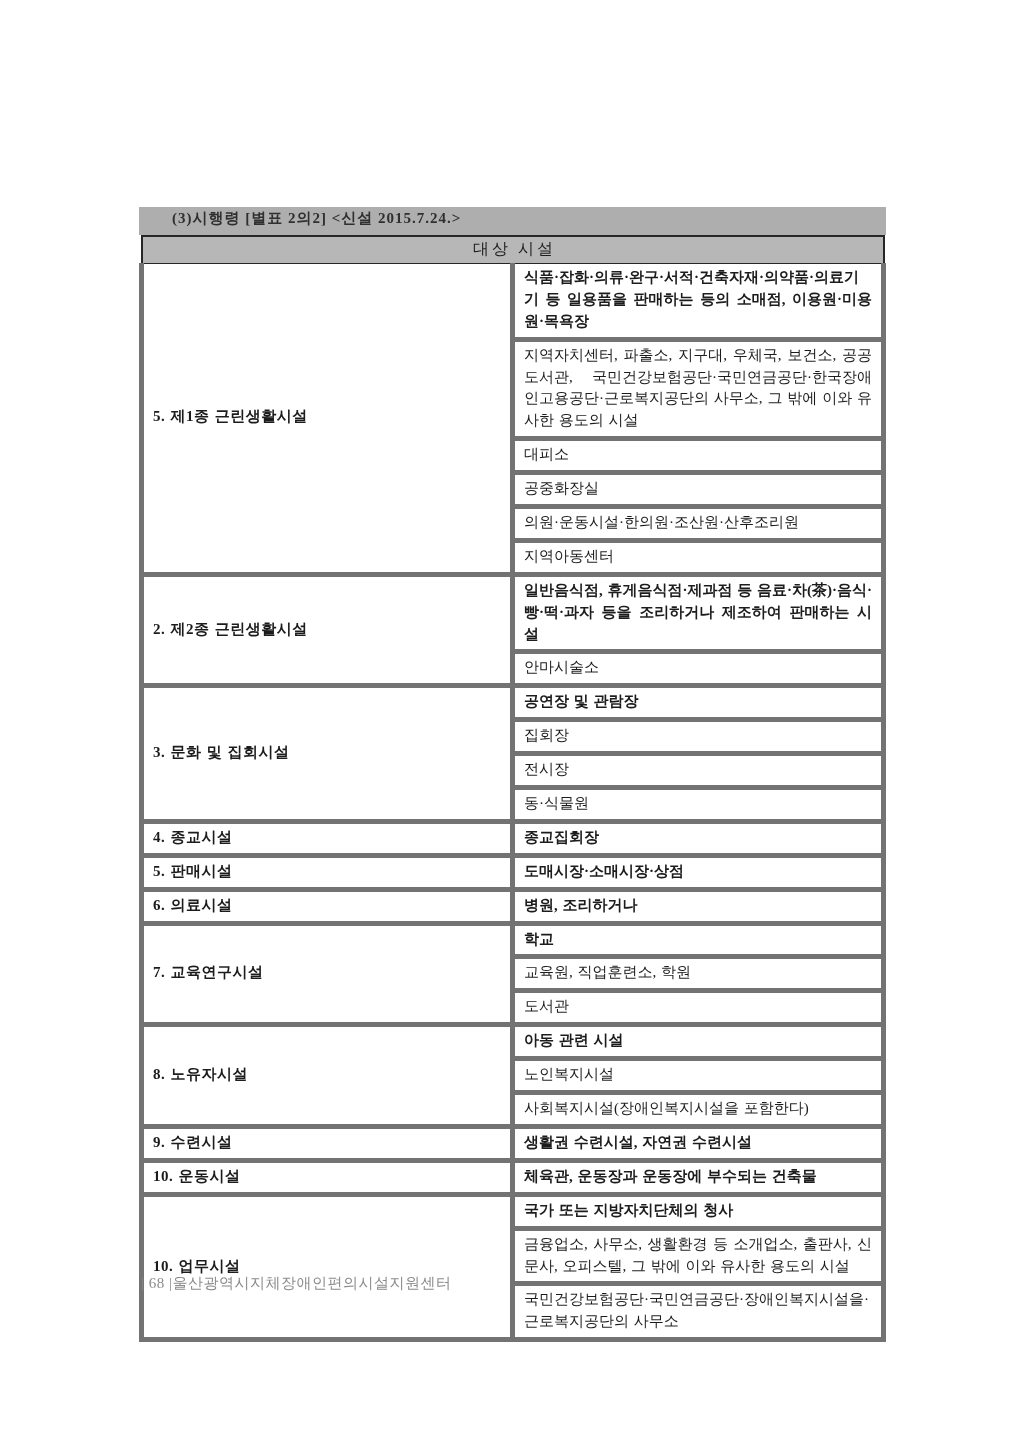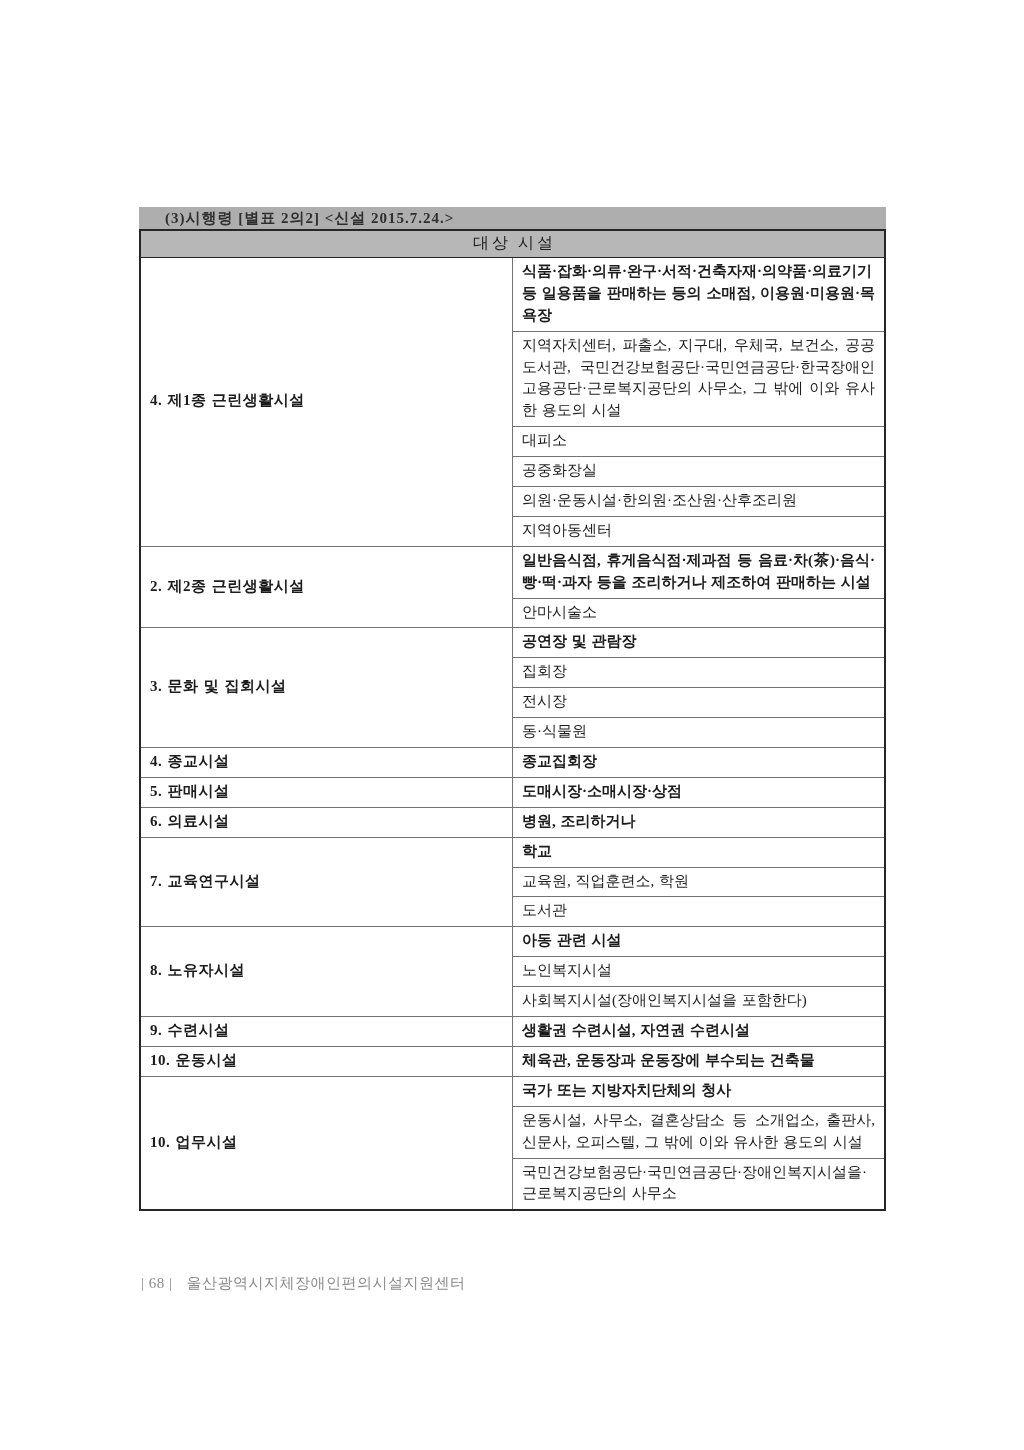--- a/index.html
+++ b/index.html
@@ -11,26 +11,26 @@
     position: relative;
     overflow: hidden;
   }
   .content {
     position: absolute;
     left: 139px; top: 207px;
     width: 747px;
   }
   .header-bar {
     background: #aeaeae;
-    height: 22px;
+    height: 28px;
     line-height: 22px;
     font-size: 15px;
     font-weight: bold;
     color: #2f2f2f;
-    padding-left: 26px;
+    padding-left: 33px;
     letter-spacing: 1px;
     box-sizing: border-box;
   }
   .doc-title {
     margin: 6px 0 12px 0;
     text-align: center;
     font-size: 21px;
     font-weight: bold;
     letter-spacing: 0.5px;
     color: #111;
@@ -49,21 +49,21 @@
   table.facilities th {
     background: #b7b7b7;
     font-weight: normal;
     font-size: 16px;
     letter-spacing: 3px;
     color: #1f1f1f;
     border: 1px solid #262626;
     padding: 2px 0 3px 4px;
   }
   table.facilities td {
-    border: 1px solid #737373;
+    border: 5px solid #737373;
     padding: 3px 9px 4px 9px;
     font-size: 15px;
     line-height: 1.46;
     word-spacing: 1px;
     vertical-align: middle;
   }
   td.cat {
     width: 196px;
     vertical-align: middle;
     letter-spacing: 0.5px;
@@ -71,42 +71,42 @@
   td.item {}
   td.ml { text-align: justify; }
   tr.group-start td { border-top: 1.5px solid #1f1f1f; font-weight: bold; }
   .page-footer {
     position: absolute;
     left: 141px; top: 1274px;
     font-size: 15px;
     color: #8b8b8b;
     letter-spacing: 0.5px;
   }
-  .page-footer .pg { margin-right: 14px; }
+  .page-footer .pg { margin-right: 0; }
 </style>
 </head>
 <body>
 
 <div class="content">
 
   <div class="header-bar">
     <span>(3)시행령 [별표 2의2] &lt;신설 2015.7.24.&gt;</span>
   </div>
 
 
   <table class="facilities">
     <thead>
       <tr>
         <th colspan="2">대상 시설</th>
       </tr>
     </thead>
     <tbody>
 
       <tr class="group-start">
-        <td class="cat" rowspan="6">4. 제1종 근린생활시설</td>
+        <td class="cat" rowspan="6">5. 제1종 근린생활시설</td>
         <td class="item ml">식품·잡화·의류·완구·서적·건축자재·의약품·의료기기 등 일용품을 판매하는 등의 소매점, 이용원·미용원·목욕장</td>
       </tr>
       <tr>
         <td class="item ml">지역자치센터, 파출소, 지구대, 우체국, 보건소, 공공도서관, 국민건강보험공단·국민연금공단·한국장애인고용공단·근로복지공단의 사무소, 그 밖에 이와 유사한 용도의 시설</td>
       </tr>
       <tr>
         <td class="item">대피소</td>
       </tr>
       <tr>
         <td class="item">공중화장실</td>
@@ -185,21 +185,21 @@
       <tr class="group-start">
         <td class="cat">10. 운동시설</td>
         <td class="item">체육관, 운동장과 운동장에 부수되는 건축물</td>
       </tr>
 
       <tr class="group-start">
         <td class="cat" rowspan="3">10. 업무시설</td>
         <td class="item">국가 또는 지방자치단체의 청사</td>
       </tr>
       <tr>
-        <td class="item ml">운동시설, 사무소, 결혼상담소 등 소개업소, 출판사, 신문사, 오피스텔, 그 밖에 이와 유사한 용도의 시설</td>
+        <td class="item ml">금융업소, 사무소, 생활환경 등 소개업소, 출판사, 신문사, 오피스텔, 그 밖에 이와 유사한 용도의 시설</td>
       </tr>
       <tr>
         <td class="item ml">국민건강보험공단·국민연금공단·장애인복지시설을·근로복지공단의 사무소</td>
       </tr>
 
     </tbody>
   </table>
 </div>
 
 <div class="page-footer">

